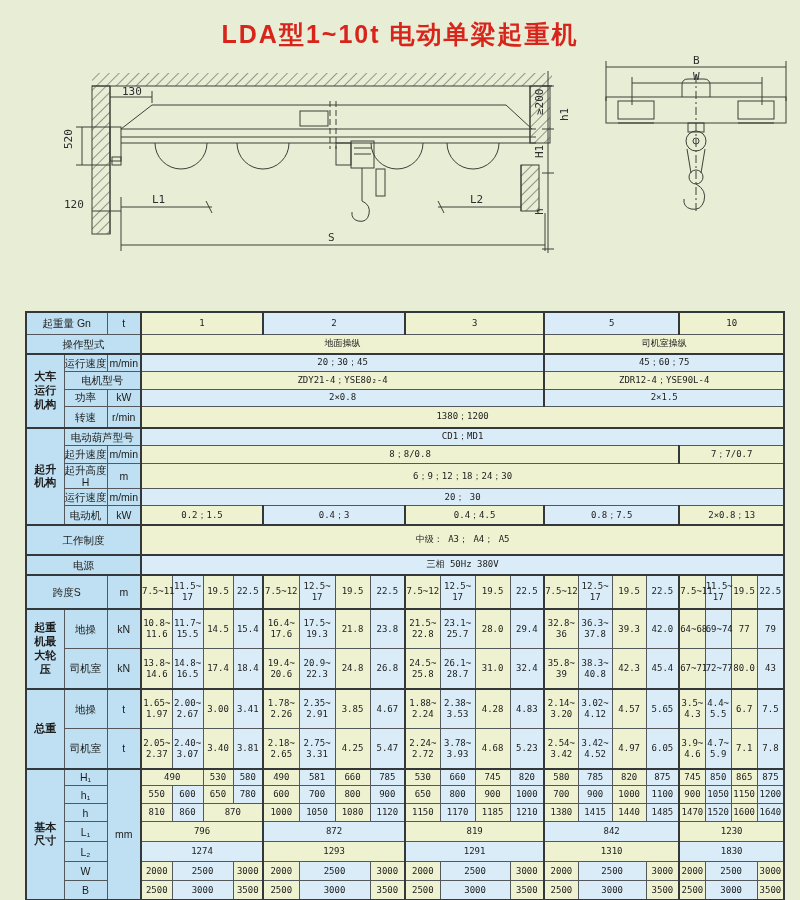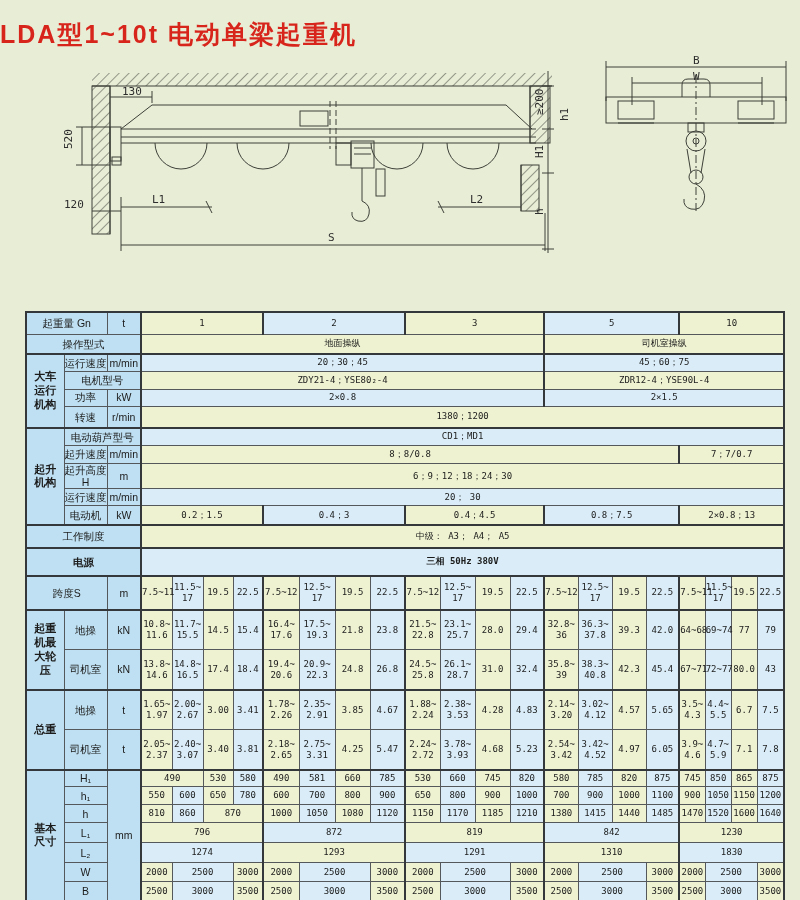--- a/index.html
+++ b/index.html
@@ -4,21 +4,21 @@
 <style>
   html,body{margin:0;padding:0;}
   body{
     width:800px;height:900px;
     background:#e8edd6;
     font-family:"Liberation Sans", sans-serif;
     overflow:hidden;
   }
   .page{width:800px;height:900px;position:relative;}
   .title{
-    text-align:left;
+    text-align:center;
     padding-top:18px;
     font-size:25px;
     font-weight:bold;
     letter-spacing:2px;
     color:#d8251c;
   }
   .drawing-wrap{width:800px;height:238px;margin-top:2px;}
   svg text{fill:#2e2e2e;font-family:"DejaVu Sans Mono", monospace;font-size:11px;}
   .spec-table-wrap{margin-left:14px;margin-top:20px;padding-left:11px;}
   table{
@@ -248,25 +248,25 @@
           </tr>
           <tr style="height: 19px;">
             <td class="lbl">电动机</td>
             <td class="lbl">kW</td>
             <td colspan="4" class="g tl">0.2；1.5</td>
             <td colspan="4" class="b tl">0.4；3</td>
             <td colspan="4" class="g tl">0.4；4.5</td>
             <td colspan="4" class="b tl">0.8；7.5</td>
             <td colspan="4" class="g tl">2×0.8；13</td>
           </tr>
-          <tr class="bt" style="height: 23px;">
+          <tr class="bt" style="height: 30px;">
             <td colspan="3" class="lbl">工作制度</td>
             <td colspan="20" class="g tl">中级：  A3；  A4；  A5</td>
           </tr>
-          <tr class="bt" style="height: 28px; font-weight: bold;">
+          <tr class="bt" style="height: 20px;">
             <td colspan="3" class="lbl">电源</td>
             <td colspan="20" class="b tl">三相  50Hz  380V</td>
           </tr>
           <tr class="bt" style="height: 34px;">
             <td colspan="2" class="lbl">跨度S</td>
             <td class="lbl">m</td>
             <td class="g tl">7.5~11</td>
             <td class="b">11.5~ 17</td>
             <td class="g">19.5</td>
             <td class="b">22.5</td>

